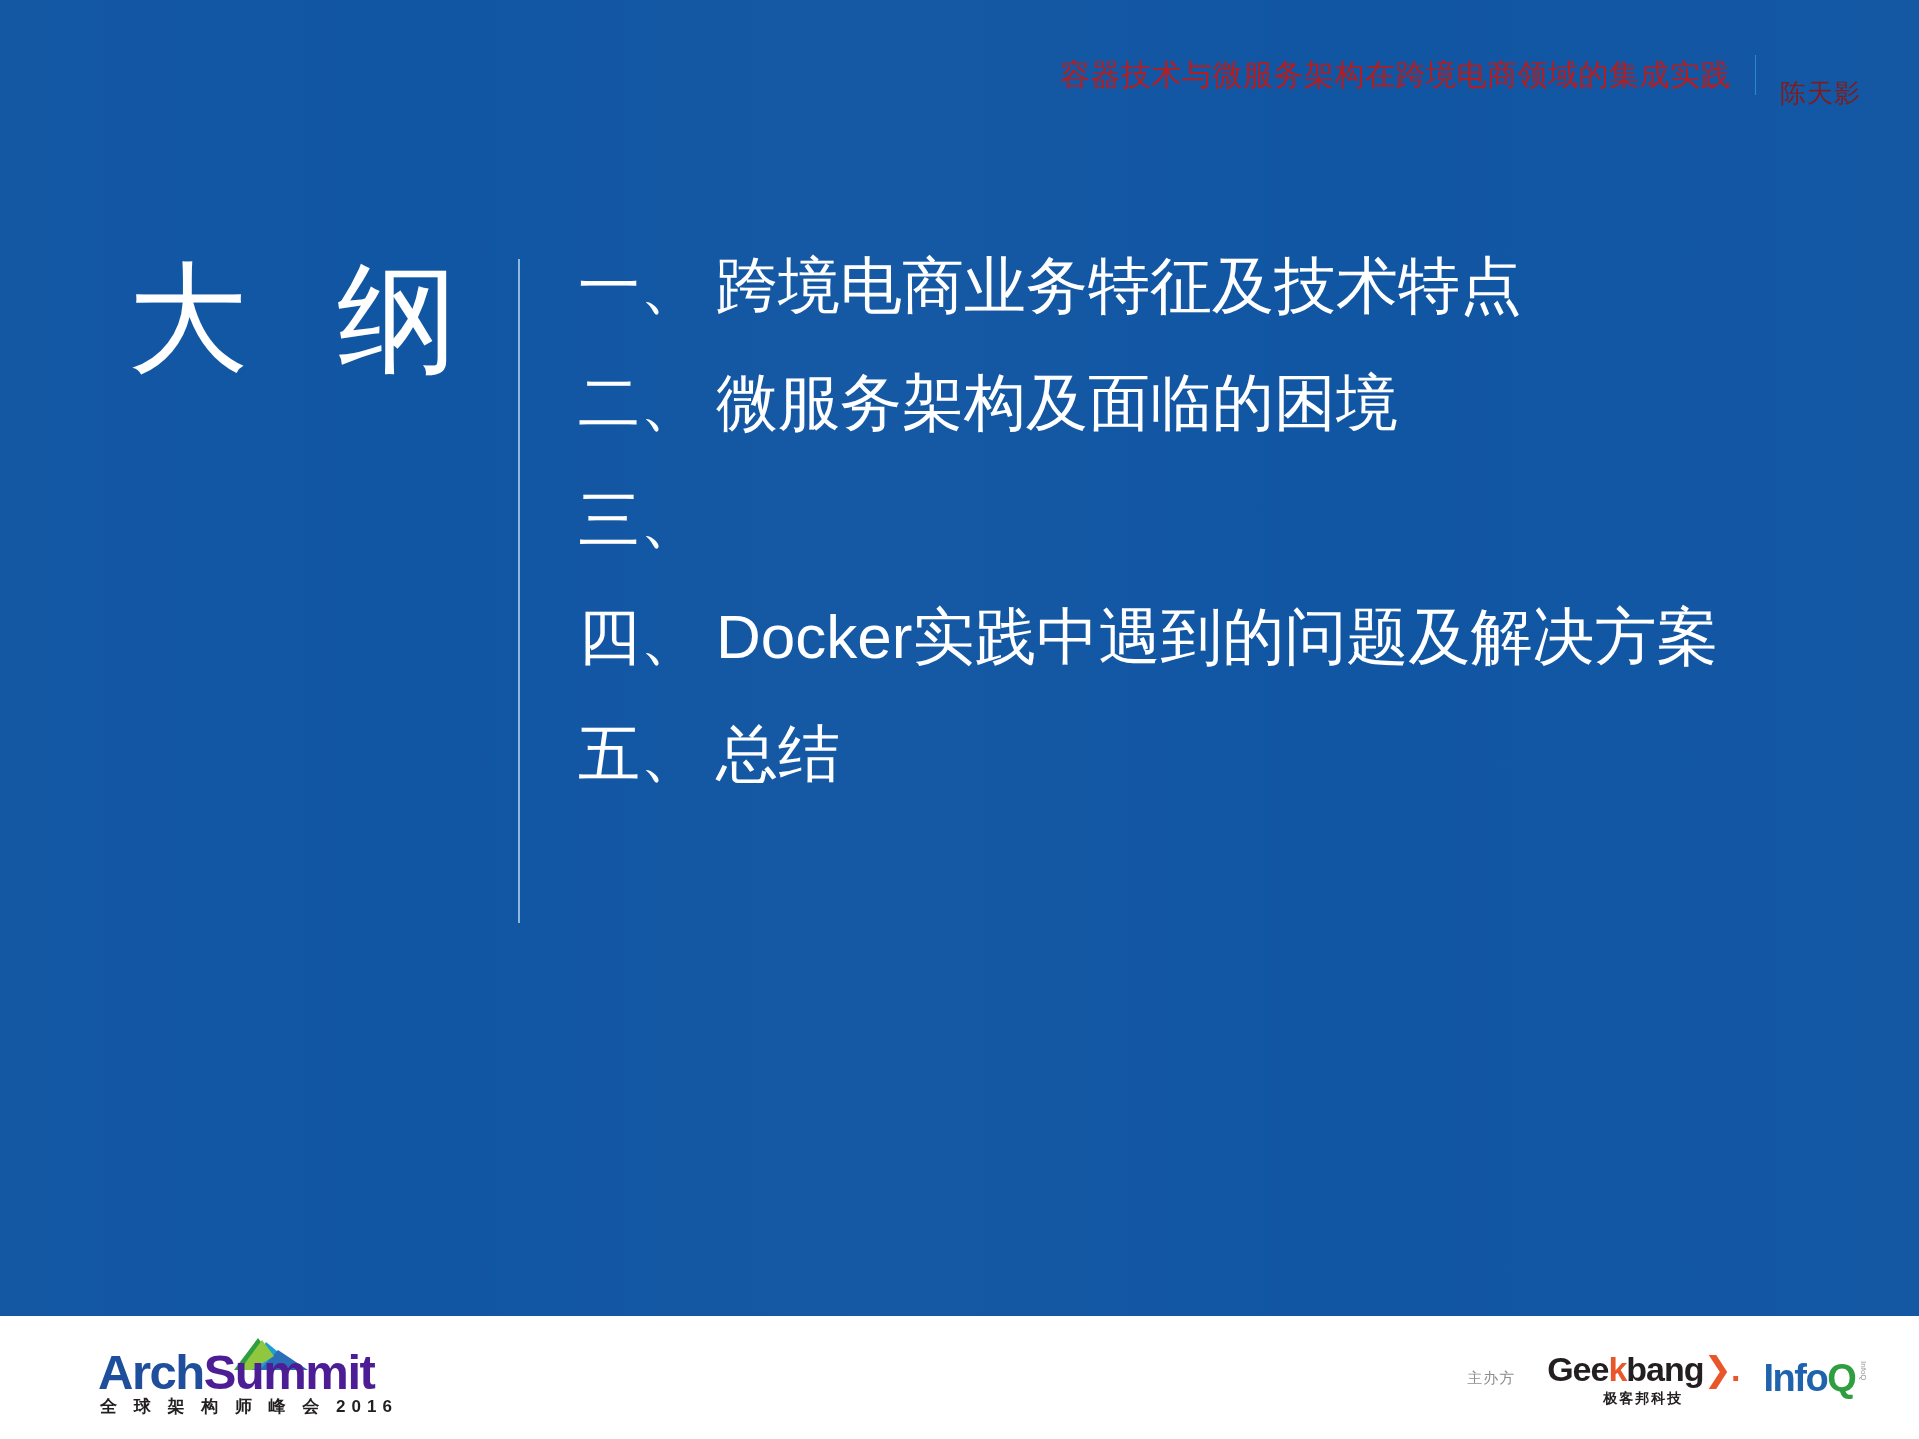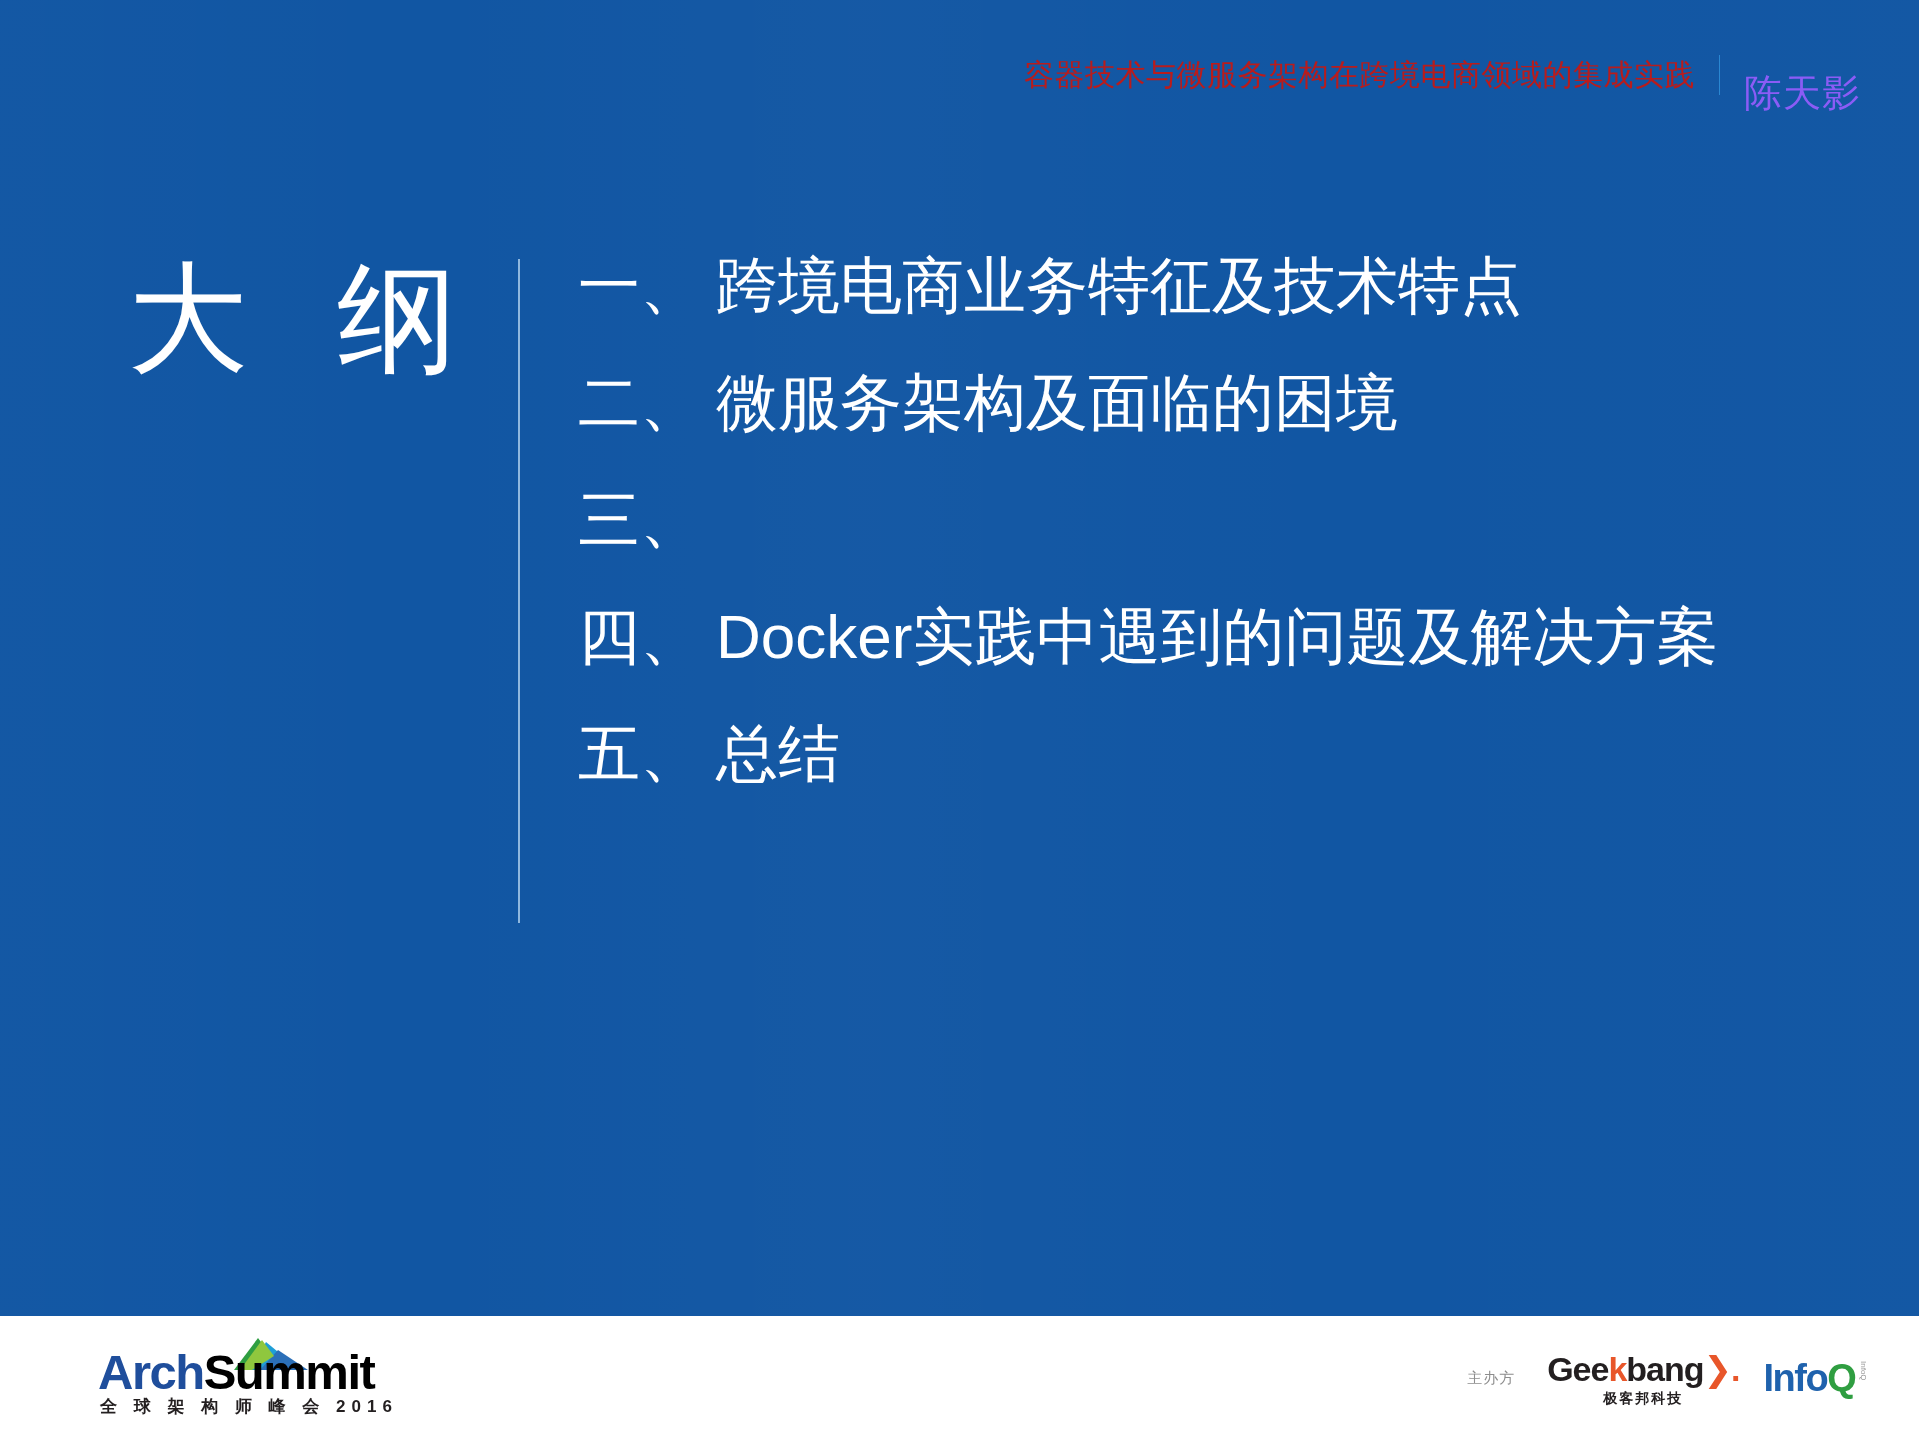--- a/index.html
+++ b/index.html
@@ -63,22 +63,22 @@
     line-height: 1;
   }
   .header-sep {
     width: 1px;
     height: 40px;
     background: #2f8fdb;
     opacity: 0.85;
     margin: 0 24px;
   }
   .header-speaker {
-    color: #8b5cf6;
-    font-size: 38px;
+    color: #7f1d1d;
+    font-size: 26px;
     letter-spacing: 1px;
     white-space: nowrap;
     line-height: 1;
     margin-top: 36px;
   }
 
   
   .content {
     position: absolute;
     left: 0;
@@ -160,21 +160,21 @@
     position: absolute;
     left: 0;
     top: 10px;
     font-size: 49px;
     line-height: 1;
     font-weight: bold;
     letter-spacing: -1.5px;
     white-space: nowrap;
   }
   .as-arch { color: #1f4e9c; }
-  .as-summit { color: #000000; }
+  .as-summit { color: #4c1d95; }
   .as-peak {
     position: absolute;
     left: 106px;
     top: -2px;
     width: 112px;
     height: 36px;
     overflow: hidden;
   }
   .as-sub {
     position: absolute;

